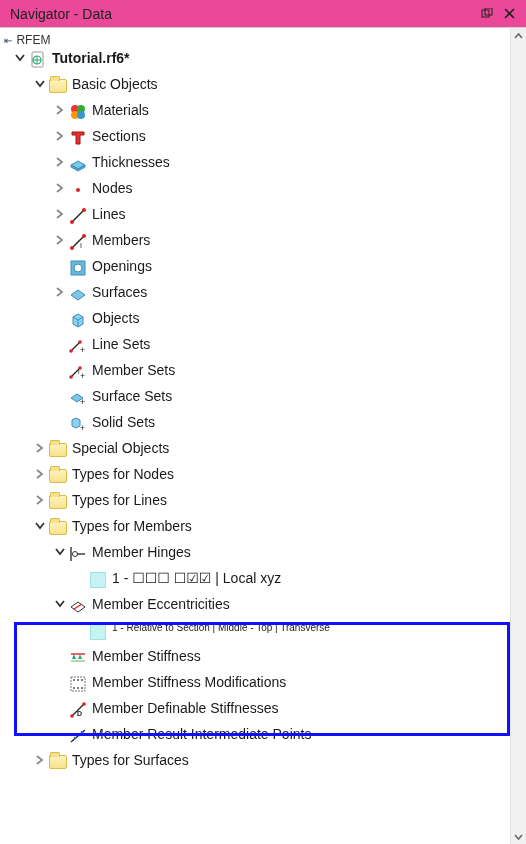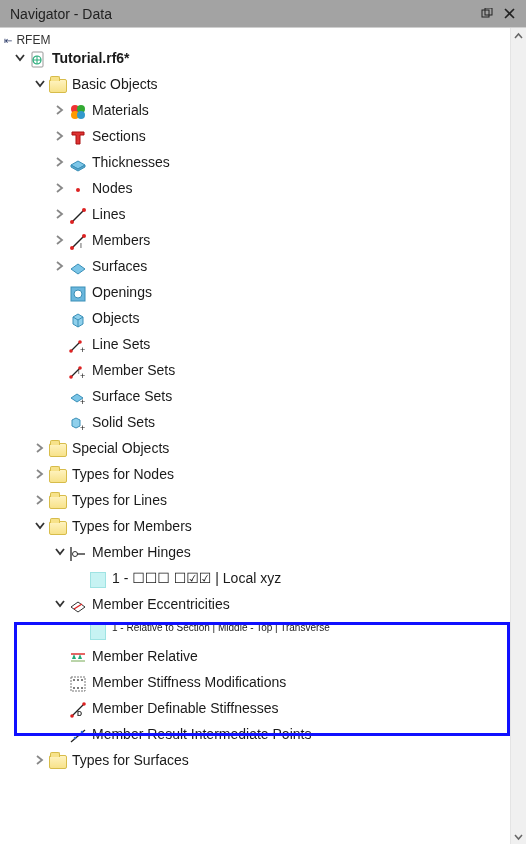--- a/index.html
+++ b/index.html
@@ -13,21 +13,21 @@
     overflow: hidden;
   }
   .panel {
     width: 526px; height: 844px;
     display: flex; flex-direction: column;
     position: relative;
     background: #fbfbfb;
   }
   .titlebar {
     height: 28px;
-    background: #a3a3a3;
+    background: #ec4899;
     border-bottom: 1px solid #cfcfcf;
     display: flex; align-items: center;
     padding: 0 6px 0 10px;
     font-size: 14px;
     color: #222;
   }
   .titlebar .title-text { flex: 1; }
   .titlebar .win-btn {
     width: 22px; height: 22px;
     display: flex; align-items: center; justify-content: center;
@@ -277,43 +277,43 @@
             <circle cx="3" cy="15" r="2" fill="#d22"></circle>
               <circle cx="15" cy="3" r="2" fill="#d22"></circle>
             <text x="11" y="15" font-size="7" fill="#222">I</text>
           </svg>
         </span>
         <span class="label">Members</span>
       </div>
 
       <div class="row">
         <span class="indent" style="width:48px"></span>
-        <span class="expander">
-          <svg width="10" height="10" viewBox="0 0 10 10">
-              <path d="M2 1 L7 5 L2 9" fill="none" stroke="#888" stroke-width="1.8"></path>
-            </svg>
-        </span>
-        <span class="icon-slot">
-          <svg width="18" height="18" viewBox="0 0 18 18">
-            <path d="M2 10 L9 5 L16 10 L9 15 Z" fill="#7cc6e8" stroke="#3a8fb7"></path>
-          </svg>
-        </span>
-        <span class="label">Surfaces</span>
-      </div>
-
-      <div class="row">
-        <span class="indent" style="width:48px"></span>
         <span class="expander blank">·</span>
         <span class="icon-slot">
           <svg width="18" height="18" viewBox="0 0 18 18">
             <rect x="2" y="2" width="14" height="14" fill="#6bb7dd" stroke="#3a8fb7"></rect>
             <circle cx="9" cy="9" r="4" fill="#fff" stroke="#3a8fb7"></circle>
           </svg>
         </span>
         <span class="label">Openings</span>
+      </div>
+
+      <div class="row">
+        <span class="indent" style="width:48px"></span>
+        <span class="expander">
+          <svg width="10" height="10" viewBox="0 0 10 10">
+              <path d="M2 1 L7 5 L2 9" fill="none" stroke="#888" stroke-width="1.8"></path>
+            </svg>
+        </span>
+        <span class="icon-slot">
+          <svg width="18" height="18" viewBox="0 0 18 18">
+            <path d="M2 10 L9 5 L16 10 L9 15 Z" fill="#7cc6e8" stroke="#3a8fb7"></path>
+          </svg>
+        </span>
+        <span class="label">Surfaces</span>
       </div>
 
       <div class="row">
         <span class="indent" style="width:48px"></span>
         <span class="expander blank">·</span>
         <span class="icon-slot">
           <svg width="18" height="18" viewBox="0 0 18 18">
             <path d="M4 6 L9 3 L14 6 L14 13 L9 16 L4 13 Z" fill="#8fd0ec" stroke="#3a8fb7"></path>
             <path d="M4 6 L9 9 L14 6 M9 9 L9 16" fill="none" stroke="#3a8fb7"></path>
           </svg>
@@ -481,21 +481,21 @@
         <span class="indent" style="width:48px"></span>
         <span class="expander blank">·</span>
         <span class="icon-slot">
           <svg width="18" height="18" viewBox="0 0 18 18">
             <line x1="2" y1="5" x2="16" y2="5" stroke="#d22" stroke-width="1.4"></line>
             <path d="M5 5 L3 10 L7 10 Z" fill="#2a7"></path>
             <path d="M11 5 L9 10 L13 10 Z" fill="#2a7"></path>
             <line x1="2" y1="12" x2="16" y2="12" stroke="#7a5"></line>
           </svg>
         </span>
-        <span class="label">Member Relative</span>
+        <span class="label">Member Stiffness</span>
       </div>
 
       <div class="row">
         <span class="indent" style="width:48px"></span>
         <span class="expander blank">·</span>
         <span class="icon-slot">
           <svg width="18" height="18" viewBox="0 0 18 18">
             <rect x="2" y="2" width="14" height="14" fill="none" stroke="#777" stroke-dasharray="2 1"></rect>
             <circle cx="5" cy="5" r="1" fill="#555"></circle>
               <circle cx="9" cy="5" r="1" fill="#555"></circle>

